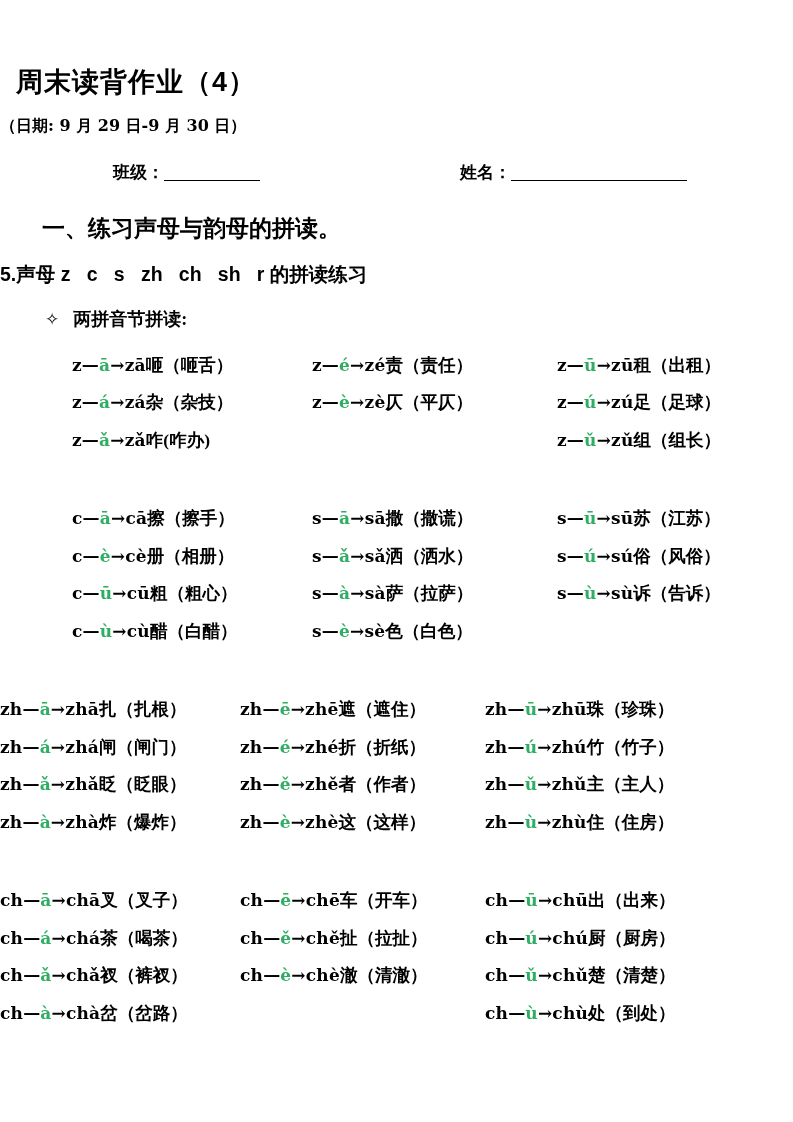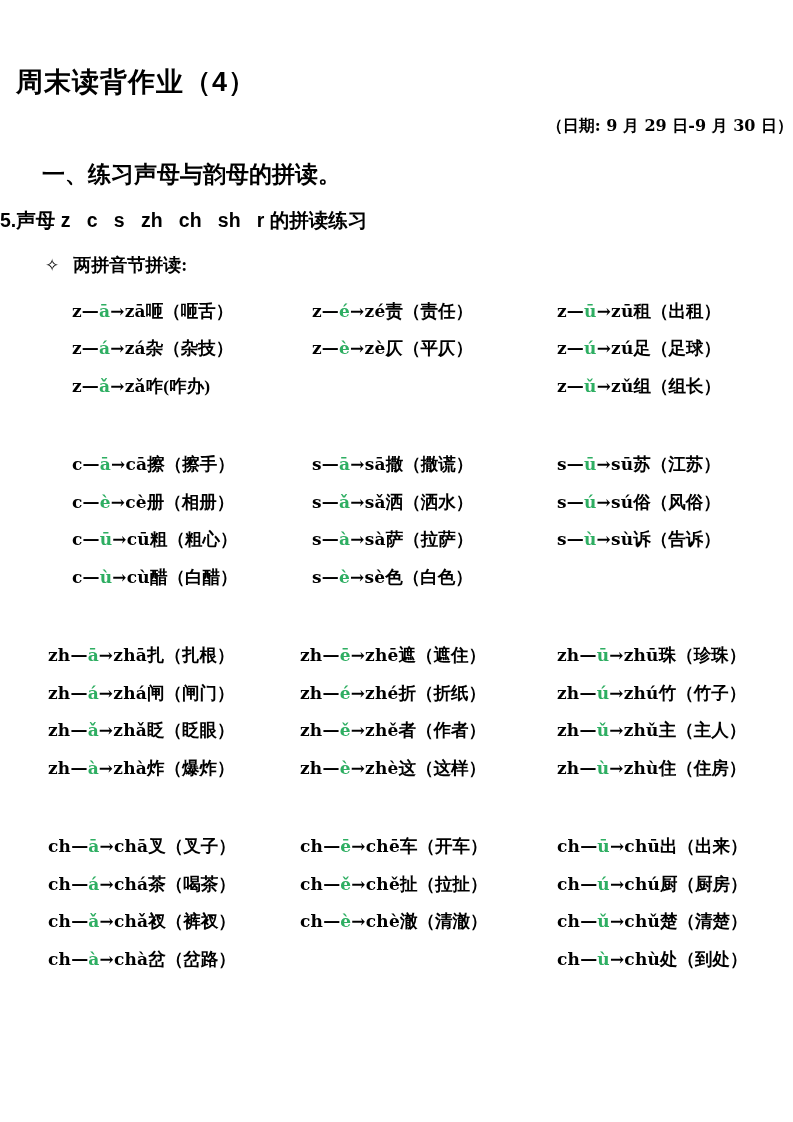--- a/index.html
+++ b/index.html
@@ -9,21 +9,21 @@
     -webkit-font-smoothing:antialiased;
     overflow:hidden;
   }
   .page{padding-top:48px;position:relative;width:793px;height:1074px;}
 
   .doc-title{
     margin:16px;text-align:left;font-size:27px;font-weight:bold;
     font-family:"Liberation Sans", sans-serif;letter-spacing:1px;
   }
   .date-line{
-    margin-top:14px;text-align:right;font-size:16px;font-weight:bold;
+    margin-top:14px;text-align:left;font-size:16px;font-weight:bold;
     font-family:"DejaVu Serif", serif;white-space:pre-wrap;
   }
   .meta-row{position:relative;height:30px;margin-top:24px;font-size:17px;font-weight:bold;}
   .meta-group{position:absolute;top:0;white-space:nowrap;}
   .class-group{left:113px;}
   .name-group{left:460px;}
   .blank-line{display:inline-block;border-bottom:1.6px solid #000;height:18px;vertical-align:-3px;}
   .blank-class{width:96px;}
   .blank-name{width:176px;}
 
@@ -35,39 +35,47 @@
     margin-top:17px;text-align:left;font-size:19.5px;font-weight:bold;
     font-family:"Liberation Sans", sans-serif;white-space:pre-wrap;
   }
   .list-heading-row{margin-top:19px;margin-left:45px;font-size:18px;font-weight:bold;}
   .bullet{display:inline-block;margin-right:14px;font-size:17px;font-weight:normal;}
 
   .blocks{margin-top:15px;}
   .block{display:flex;margin-bottom:41px;}
   .block:last-child{margin-bottom:0;}
   .block.indent-wide{padding-left:72px;}
-  .block.indent-narrow{padding-left:48px;gap:12px;}
+  .block.indent-narrow{}
   .col{display:flex;flex-direction:column;}
   .col-0{width:240px;}
   .col-1{width:245px;}
   .col-2{flex:1;}
   .row{height:37.5px;display:flex;align-items:center;white-space:nowrap;}
   .py{font-family:"DejaVu Serif", serif;font-weight:bold;font-size:17px;letter-spacing:0.2px;}
   .py-final{}
   .word{font-family:"Liberation Serif", serif;font-weight:bold;font-size:17.5px;}
 </style>
 </head>
 <body>
 
 <div class="page">
 
   <h1 class="doc-title">周末读背作业（4）</h1>
 
   <div class="date-line">（日期: 9 月 29 日-9 月 30 日）</div>
 
+  <div class="meta-row">
+    <span class="meta-group class-group">
+      <span>班级：</span><span class="blank-line blank-class"></span>
+    </span>
+    <span class="meta-group name-group">
+      <span>姓名：</span><span class="blank-line blank-name"></span>
+    </span>
+  </div>
 
   <div class="section-heading">一、练习声母与韵母的拼读。</div>
 
   <div class="subsection-heading">5.声母 z   c   s   zh   ch   sh   r 的拼读练习</div>
 
   <div class="list-heading-row">
     <span class="bullet">✧</span><span>两拼音节拼读:</span>
   </div>
 
   <div class="blocks">

